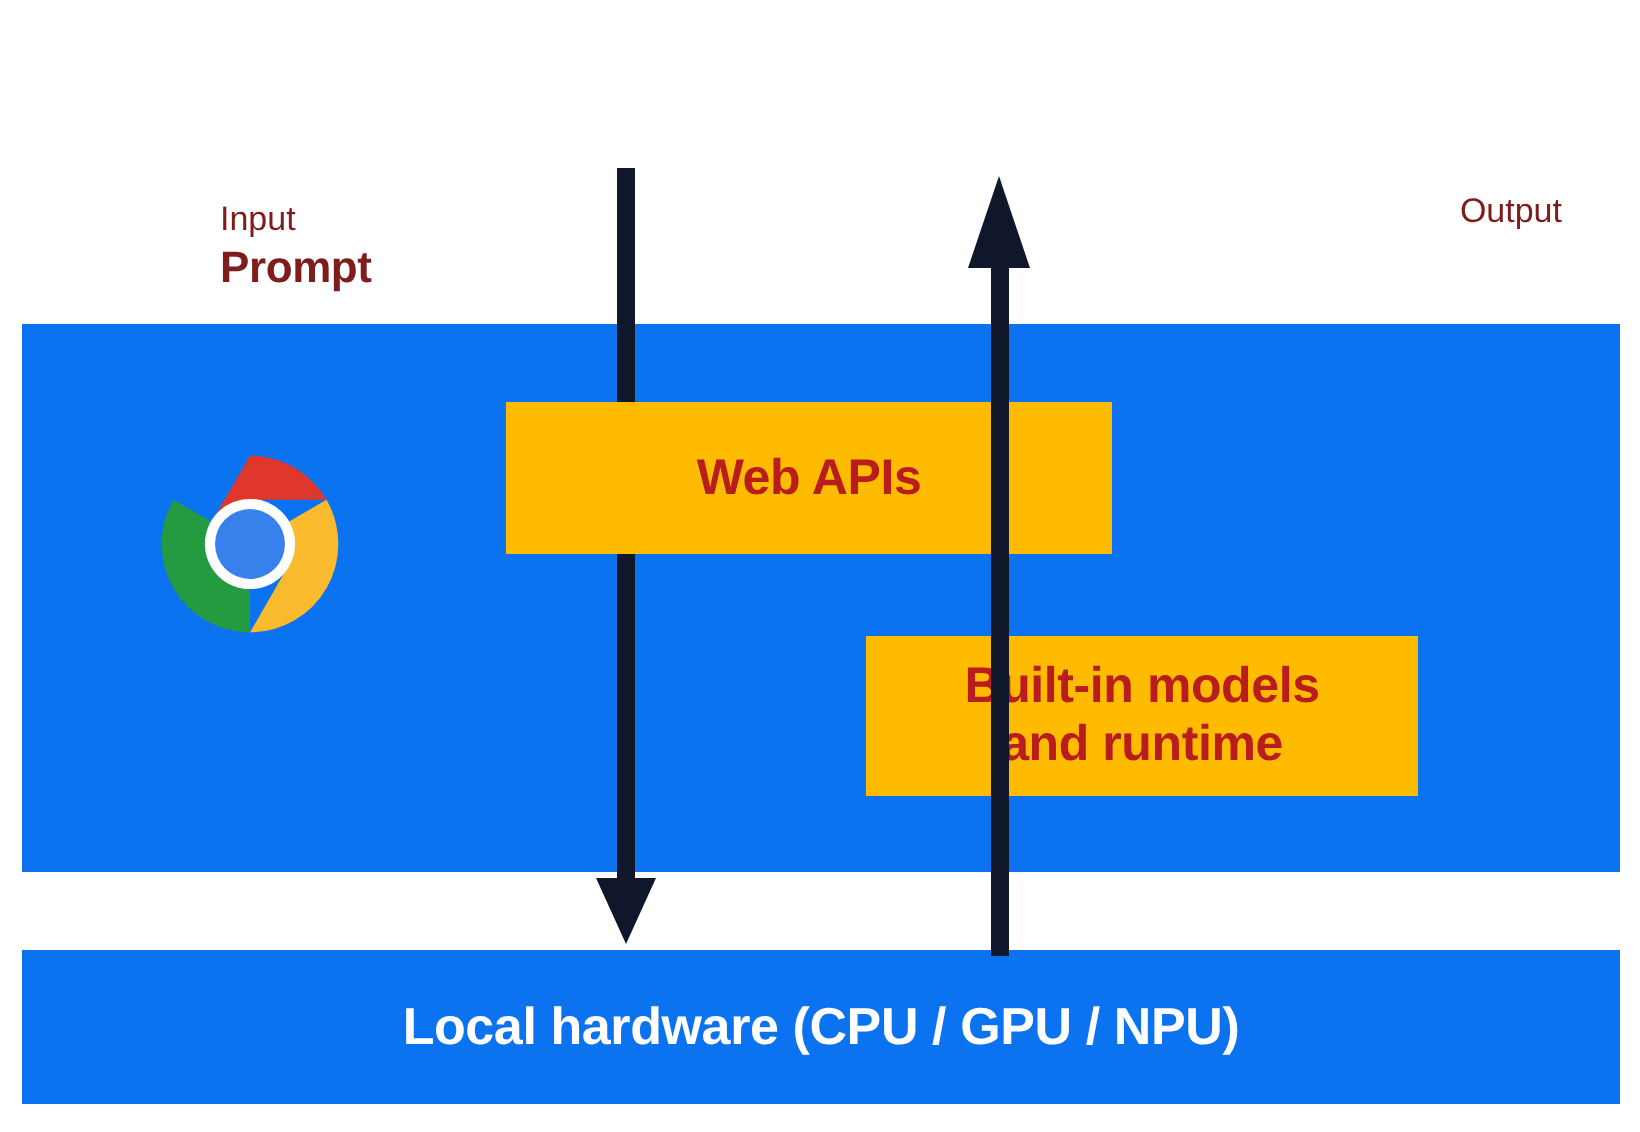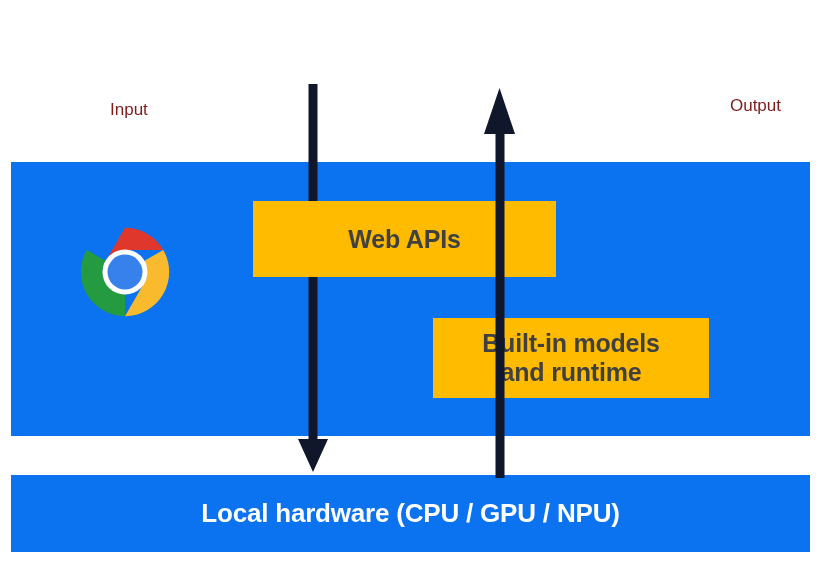--- a/index.html
+++ b/index.html
@@ -80,21 +80,21 @@
     color: #ffffff;
     font-size: 23px;
     font-weight: bold;
     letter-spacing: -0.2px;
   }
 
   
   .ybox {
     position: absolute;
     background: #ffbb00;
-    color: #404040;
+    color: #b91c1c;
     font-weight: bold;
     display: flex;
     align-items: center;
     justify-content: center;
     text-align: center;
     line-height: 1.16;
     letter-spacing: -0.2px;
     box-sizing: border-box;
     z-index: 4;
   }
@@ -159,20 +159,21 @@
   }
 </style>
 </head>
 <body>
 
 <div id="stage">
 
 
   <div class="io-label" id="io-input">
     <div class="io-kind">Input</div>
+    <div class="io-value">Prompt</div>
   </div>
 
   <div class="io-label" id="io-output">
     <div class="io-kind">Output</div>
   </div>
 
   <div class="band" id="band-browser"></div>
 
   <div id="browser-group">
     <svg id="chrome-logo" width="92" height="92" viewBox="0 0 100 100">

